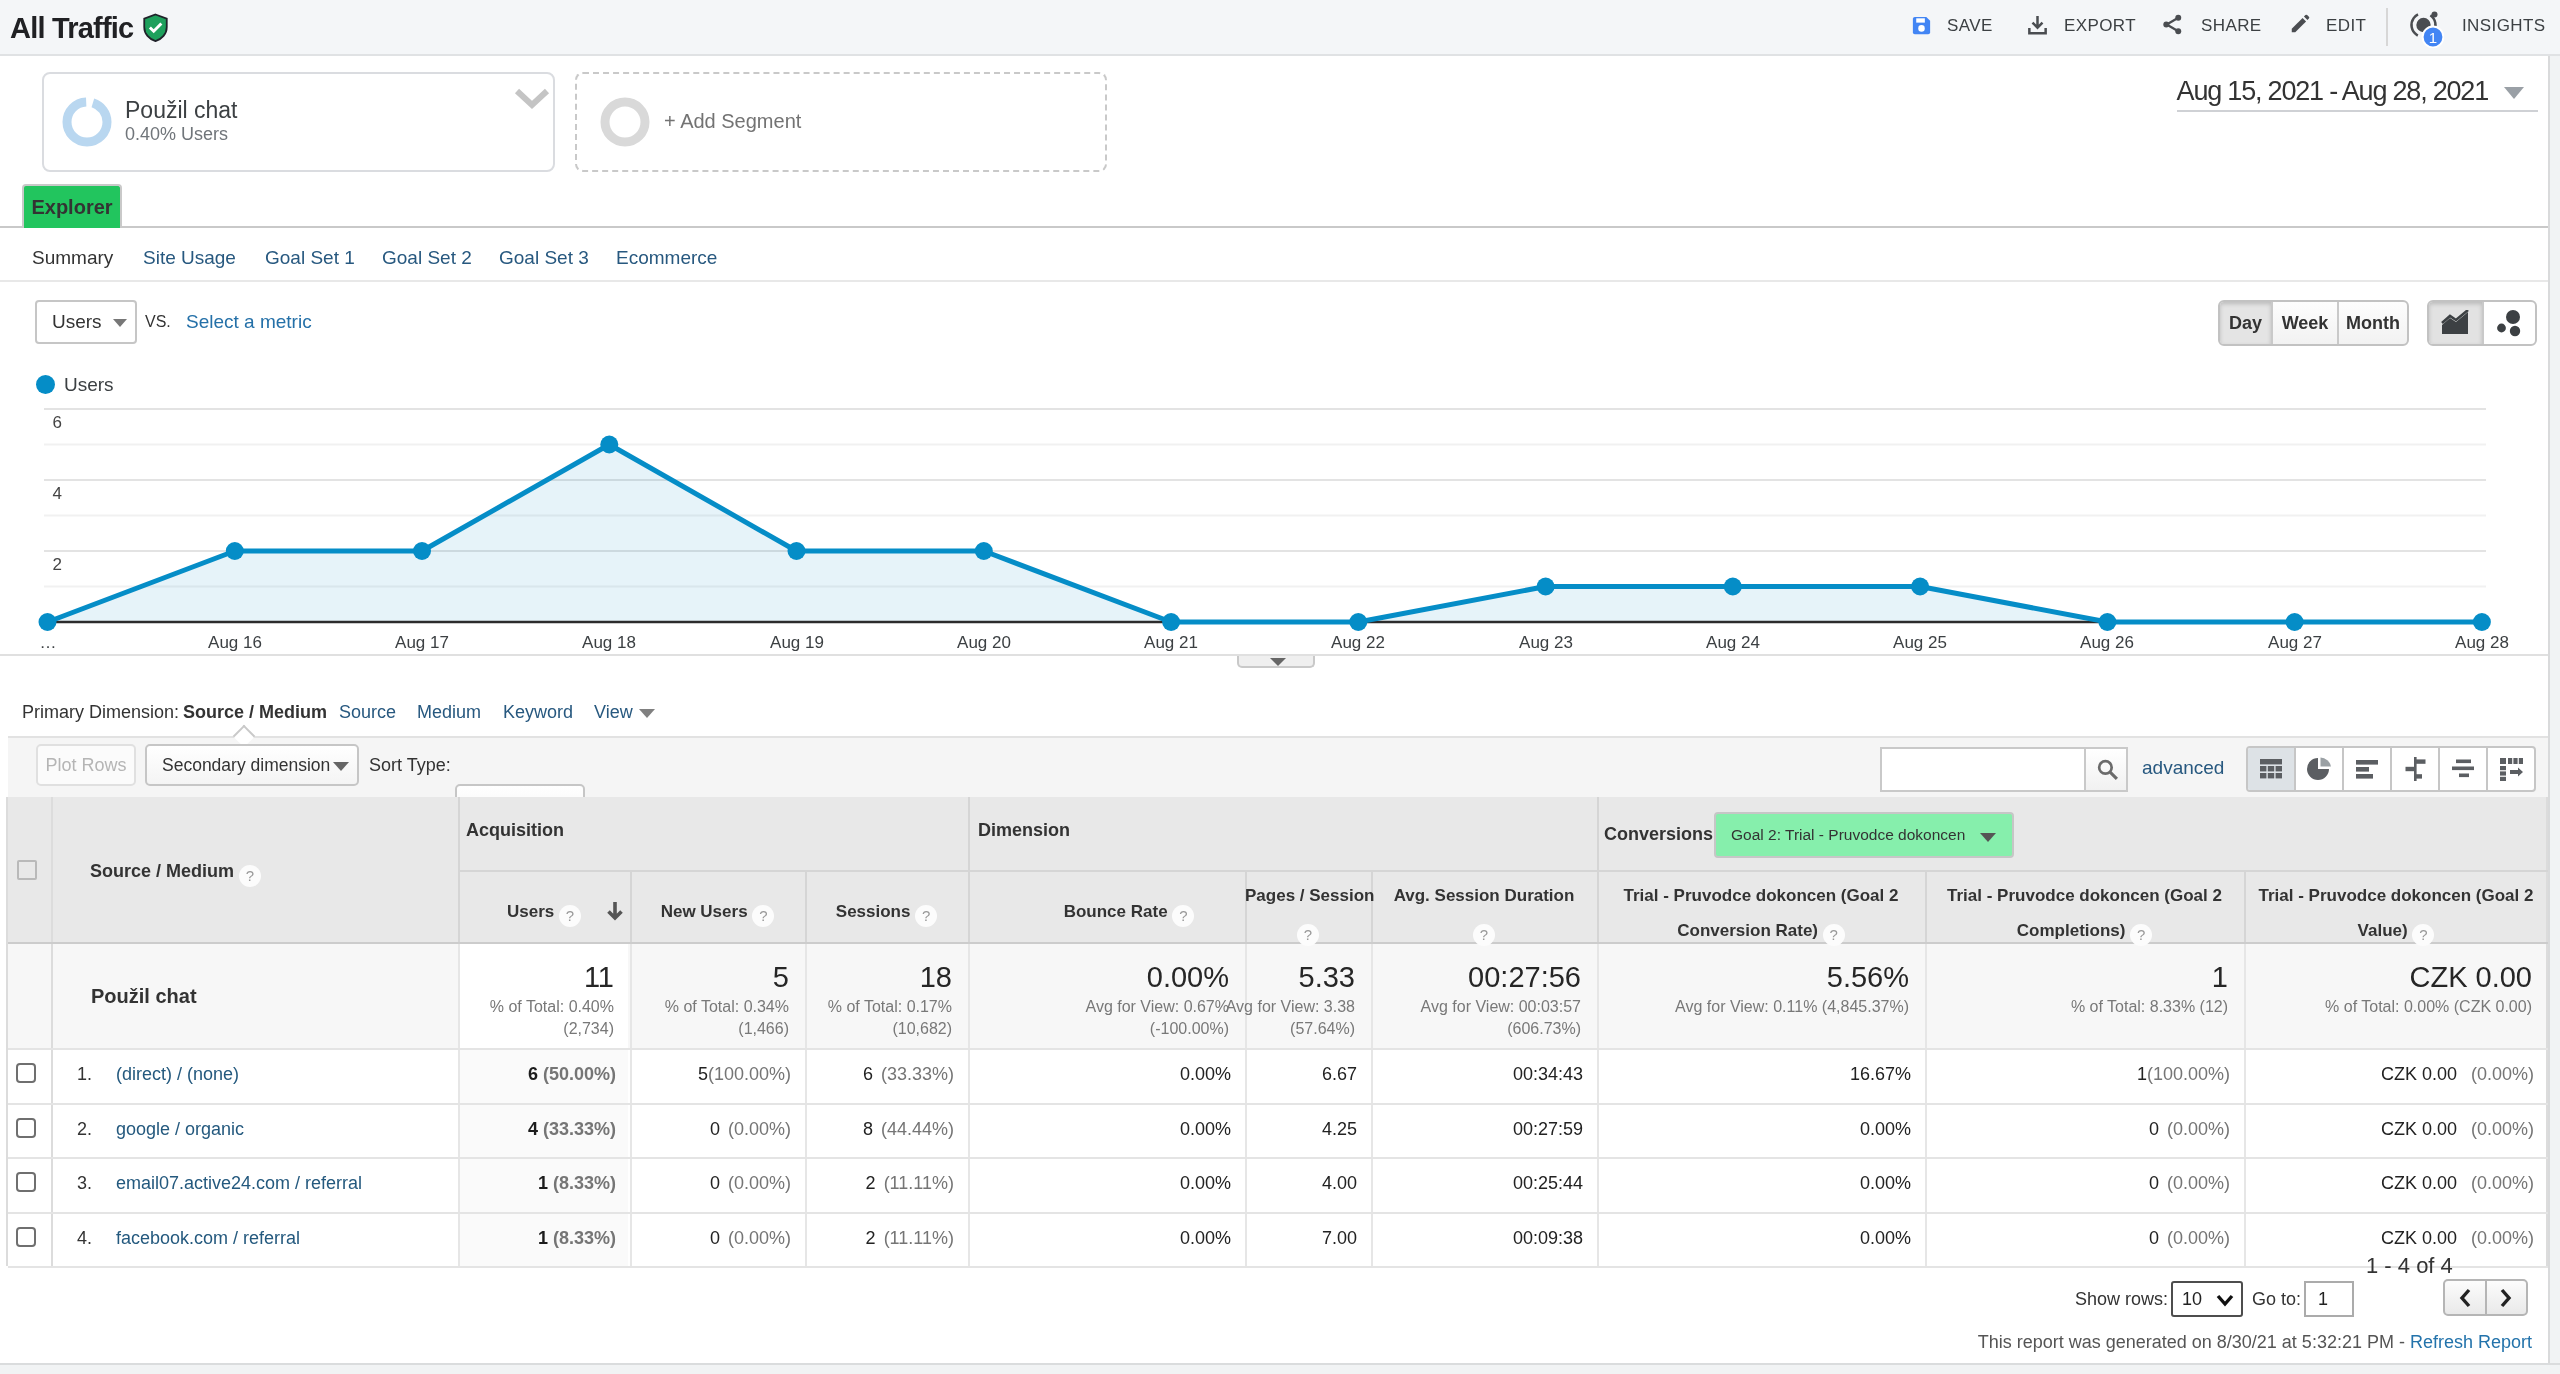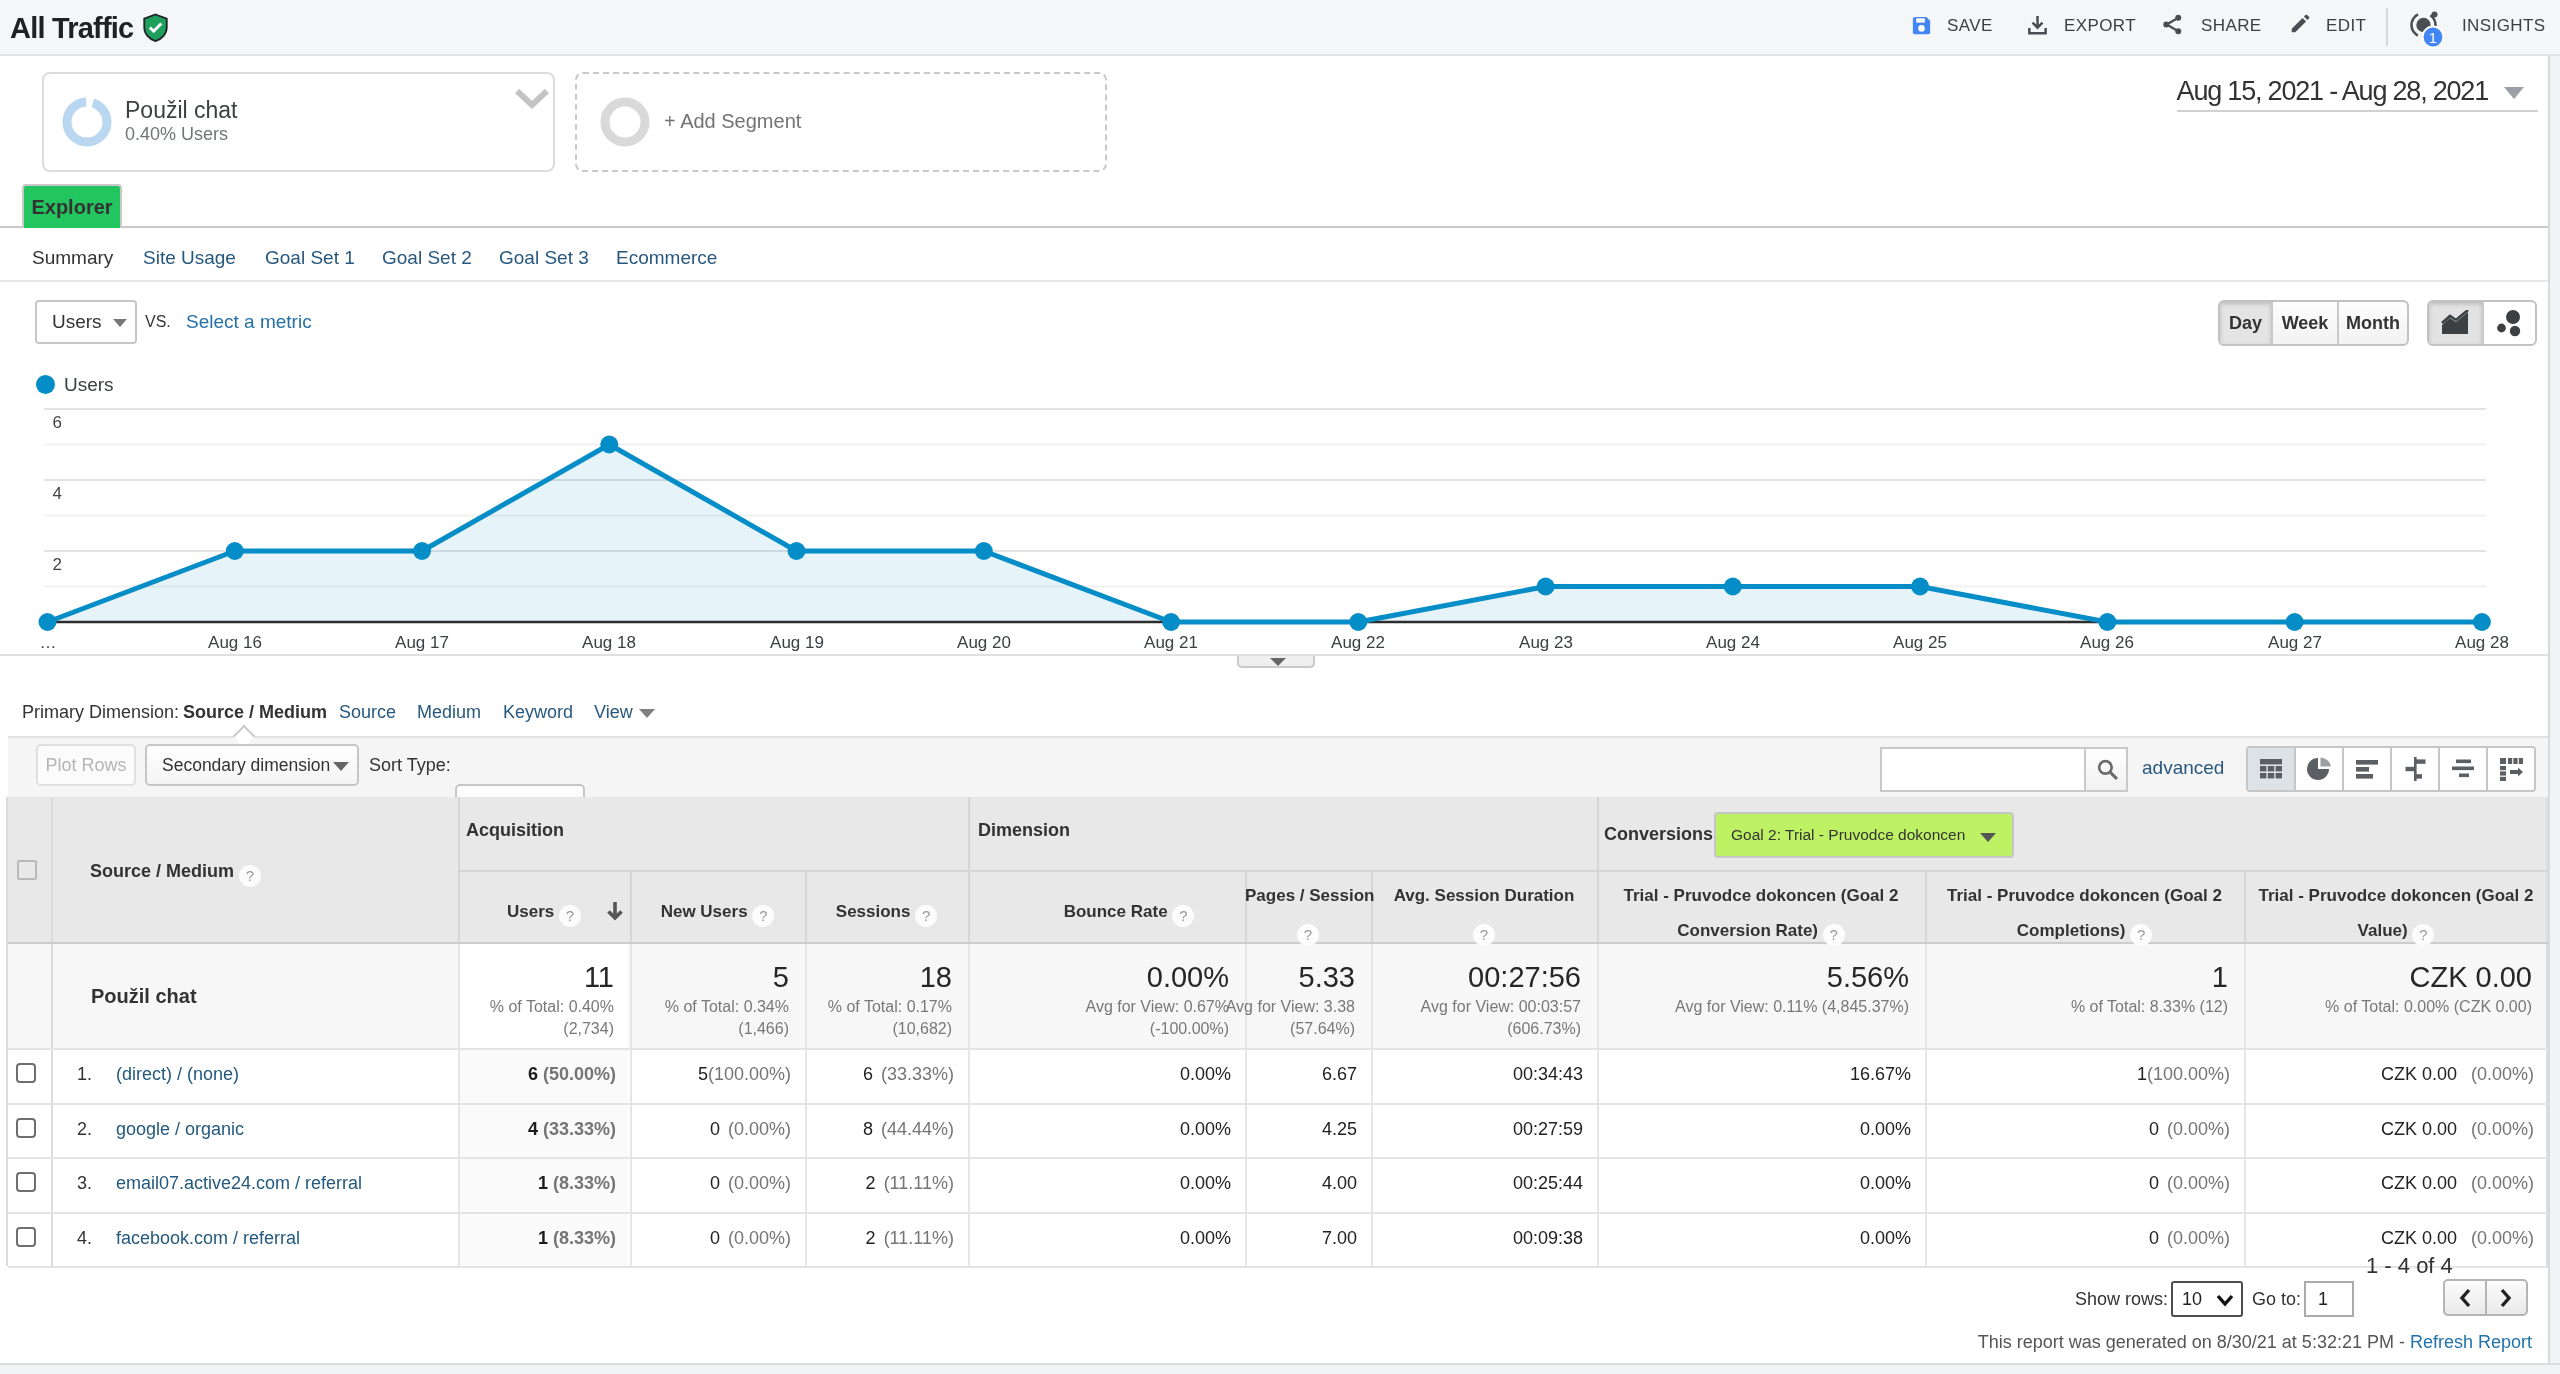--- a/index.html
+++ b/index.html
@@ -51,21 +51,21 @@
 .srchbtn { position:absolute; left:2084px; top:747px; width:44px; height:45px; background:linear-gradient(#fff,#f1f1f1); border:2px solid #c9c9c9; }
 .adv { position:absolute; left:2142px; top:757px; font-size:19px; color:#27587f; }
 .viewicons { position:absolute; left:2246px; top:746px; width:290px; height:46px; border:2px solid #c6c6c6; border-radius:4px; display:flex; background:#fff; overflow:hidden; }
 .viewicons .vi { flex:1; border-right:2px solid #c6c6c6; display:flex; align-items:center; justify-content:center; }
 .viewicons .vi:last-child { border-right:none; }
 
 .thead { position:absolute; left:8px; top:797px; width:2540px; height:147px; background:#e8e8e8; }
 .tleft { position:absolute; left:6px; top:797px; width:2px; height:469px; background:#dcdcdc; }
 .tright { position:absolute; left:2546px; top:797px; width:2px; height:469px; background:#dcdcdc; }
 .grouplab { position:absolute; top:820px; font-size:18px; font-weight:bold; color:#333; }
-.goalsel { position:absolute; left:1714px; top:812px; width:300px; height:46px; background:#bef264; border:2px solid #c6c6c6; border-radius:4px; font-size:15.5px; color:#333; line-height:42px; padding-left:15px; white-space:nowrap; }
+.goalsel { position:absolute; left:1714px; top:812px; width:300px; height:46px; background:#86efac; border:2px solid #c6c6c6; border-radius:4px; font-size:15.5px; color:#333; line-height:42px; padding-left:15px; white-space:nowrap; }
 .goalsel:after { content:""; position:absolute; right:16px; top:19px; border-left:8px solid transparent; border-right:8px solid transparent; border-top:9px solid #555; }
 .smhdr { position:absolute; left:90px; top:861px; font-size:18px; font-weight:bold; color:#333; }
 .ch { position:absolute; text-align:center; font-size:17px; font-weight:bold; color:#333; white-space:nowrap; }
 .qm { display:inline-block; width:22px; height:22px; border-radius:50%; background:#fcfcfc; color:#999; font-size:15px; font-weight:normal; text-align:center; line-height:22px; vertical-align:-4px; }
 .hcb { position:absolute; left:17px; top:860px; width:20px; height:20px; border:2px solid #b9b9b9; border-radius:2px; }
 .sumband { position:absolute; left:8px; top:944px; width:2540px; height:104px; background:#f7f7f7; }
 .sumwhite { position:absolute; left:460px; top:944px; width:168px; height:104px; background:#fff; }
 .sorttint { position:absolute; left:460px; top:1048px; width:168px; height:218px; background:#fafafa; }
 .sumname { position:absolute; left:91px; top:985px; font-size:20px; font-weight:bold; color:#333; }
 .sbig { position:absolute; font-size:29px; color:#262626; }

